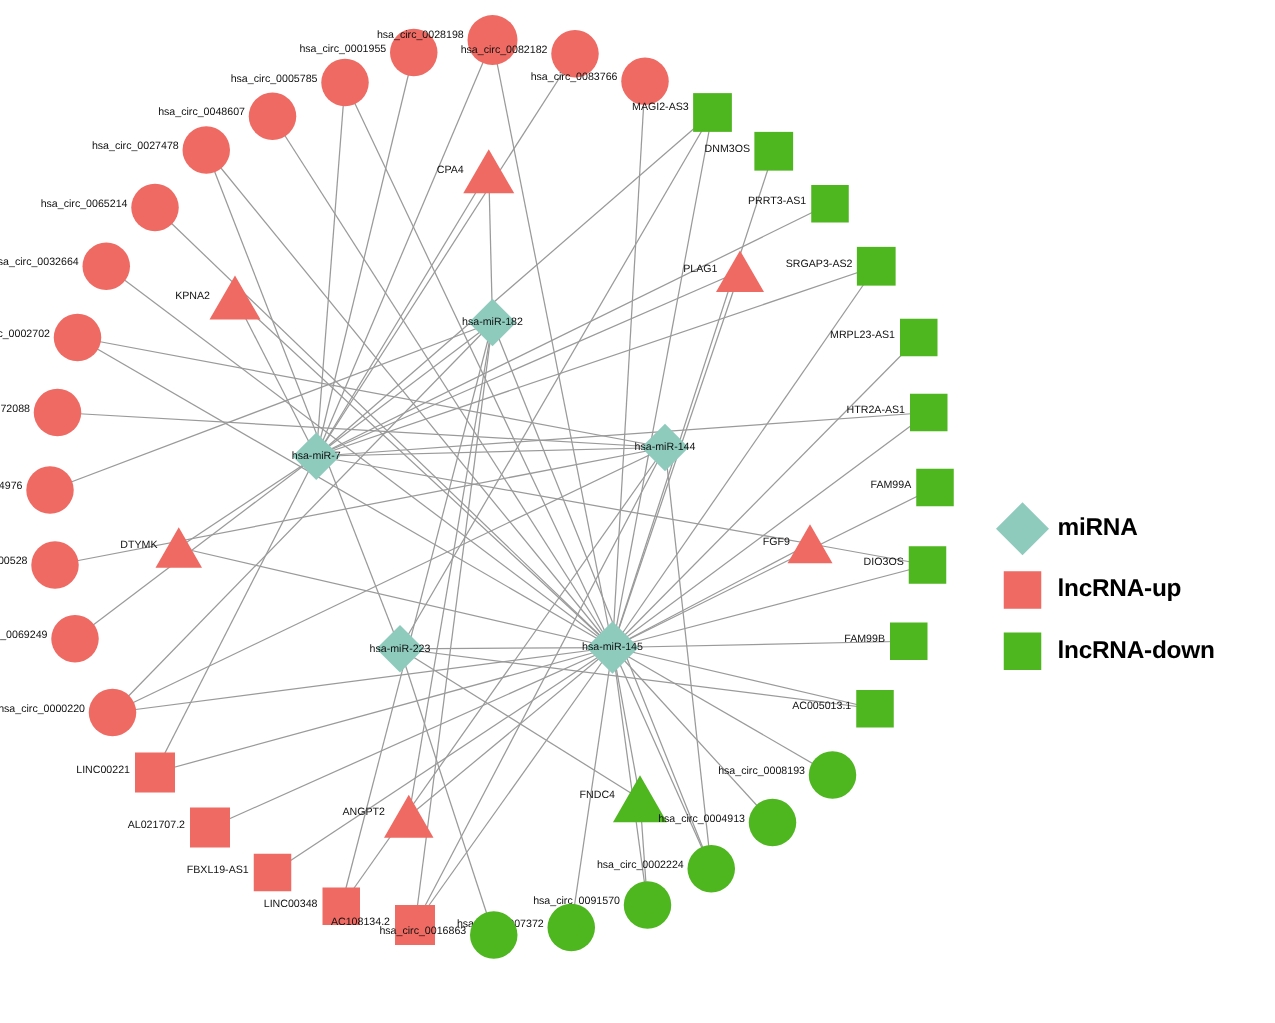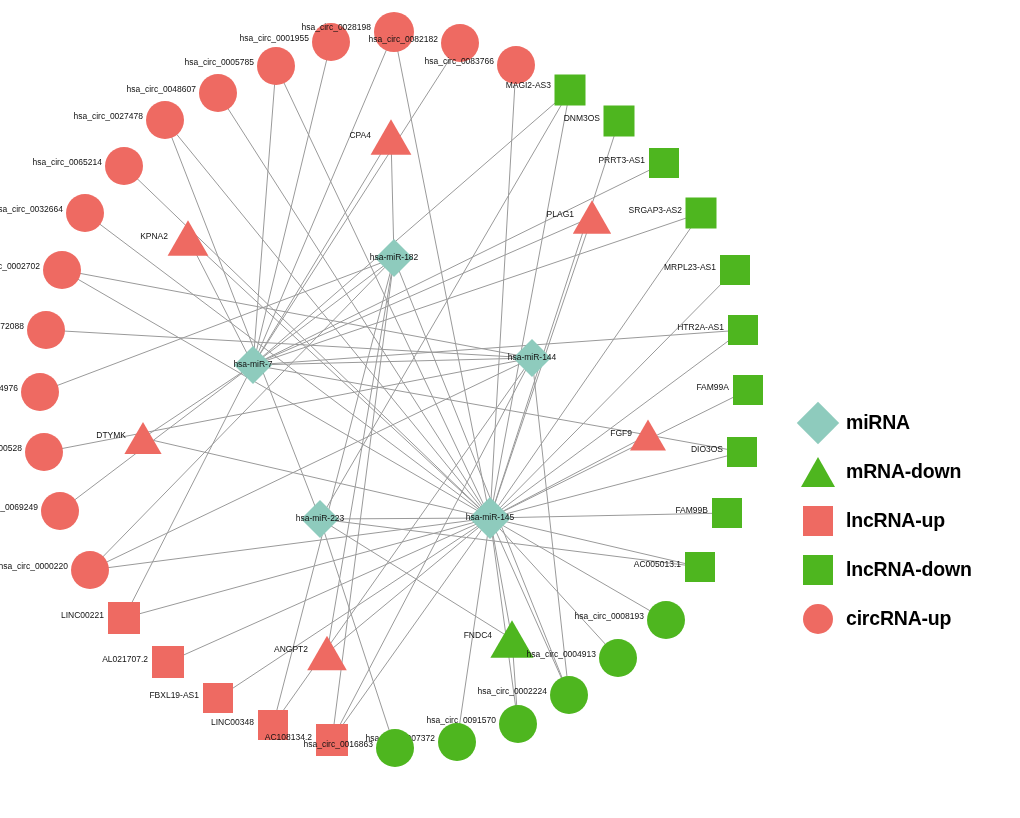--- a/index.html
+++ b/index.html
@@ -296,36 +296,24 @@
 
   <div id="legend">
       <div class="legrow">
         <div class="legsym">
           <div class="di" style="background: rgb(142, 203, 189);"></div>
         </div>
         <div class="legtxt">miRNA</div>
       </div>
       <div class="legrow">
         <div class="legsym">
-          <div class="tri" style="border-bottom-color: rgb(78, 182, 31);"></div>
-        </div>
-        <div class="legtxt">mRNA-down</div>
-      </div>
-      <div class="legrow">
-        <div class="legsym">
           <div class="sq" style="background: rgb(238, 106, 98);"></div>
         </div>
         <div class="legtxt">lncRNA-up</div>
       </div>
       <div class="legrow">
         <div class="legsym">
           <div class="sq" style="background: rgb(78, 182, 31);"></div>
         </div>
         <div class="legtxt">lncRNA-down</div>
       </div>
-      <div class="legrow">
-        <div class="legsym">
-          <div class="ci" style="background: rgb(238, 106, 98);"></div>
-        </div>
-        <div class="legtxt">circRNA-up</div>
-      </div>
     </div>
 </div>
 
 </body></html>

